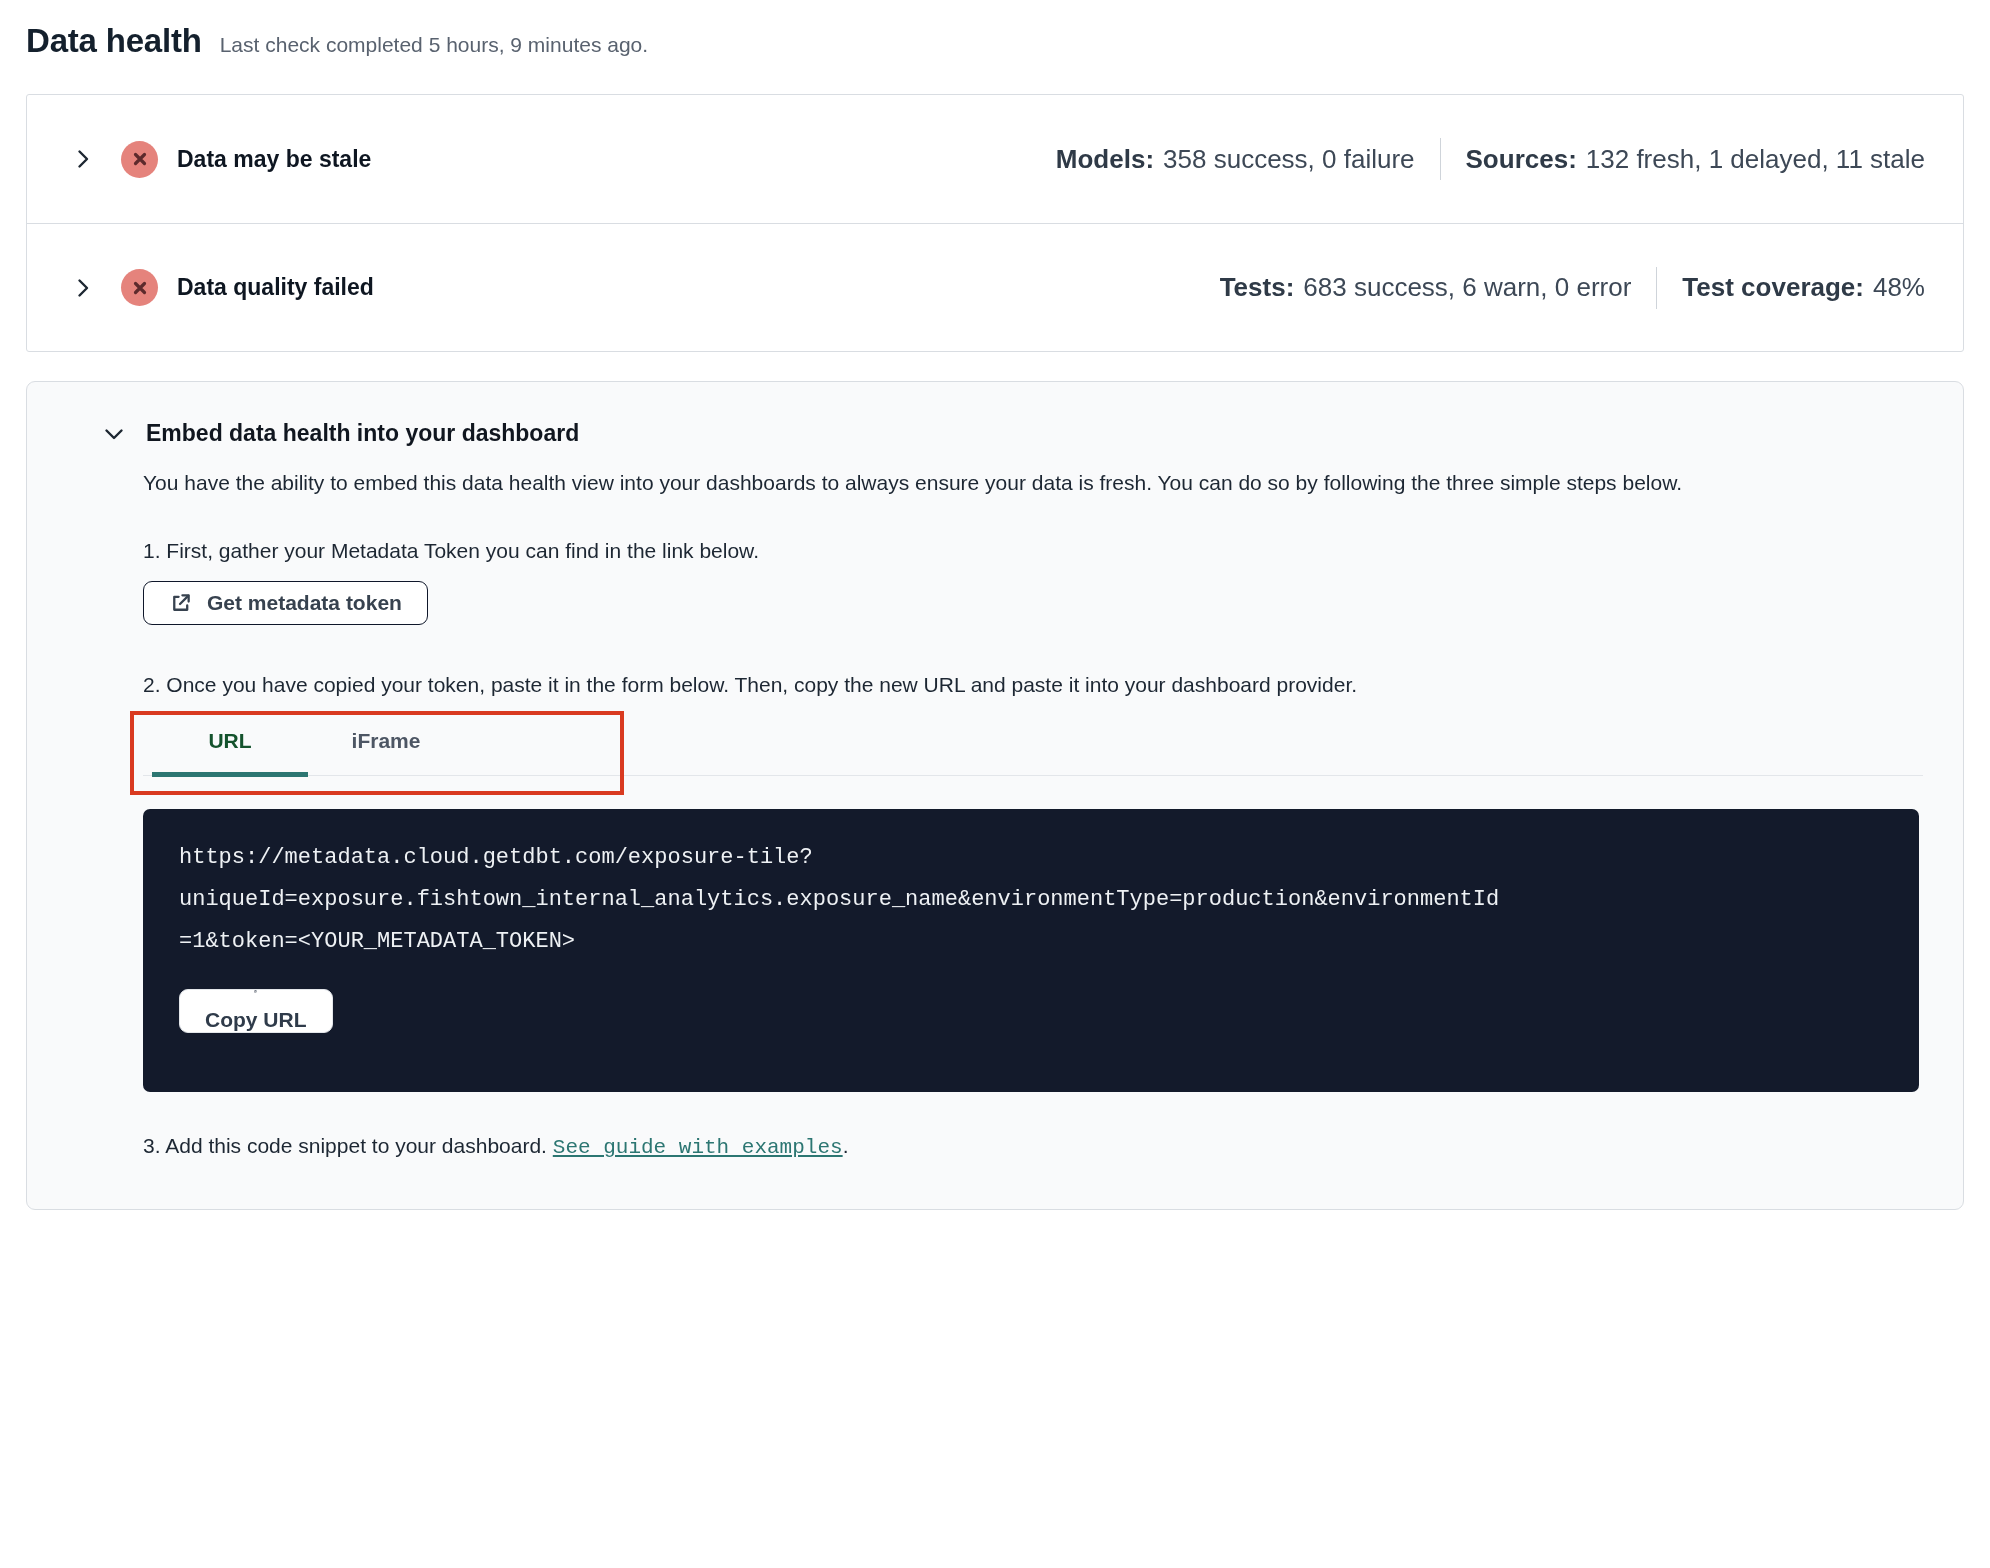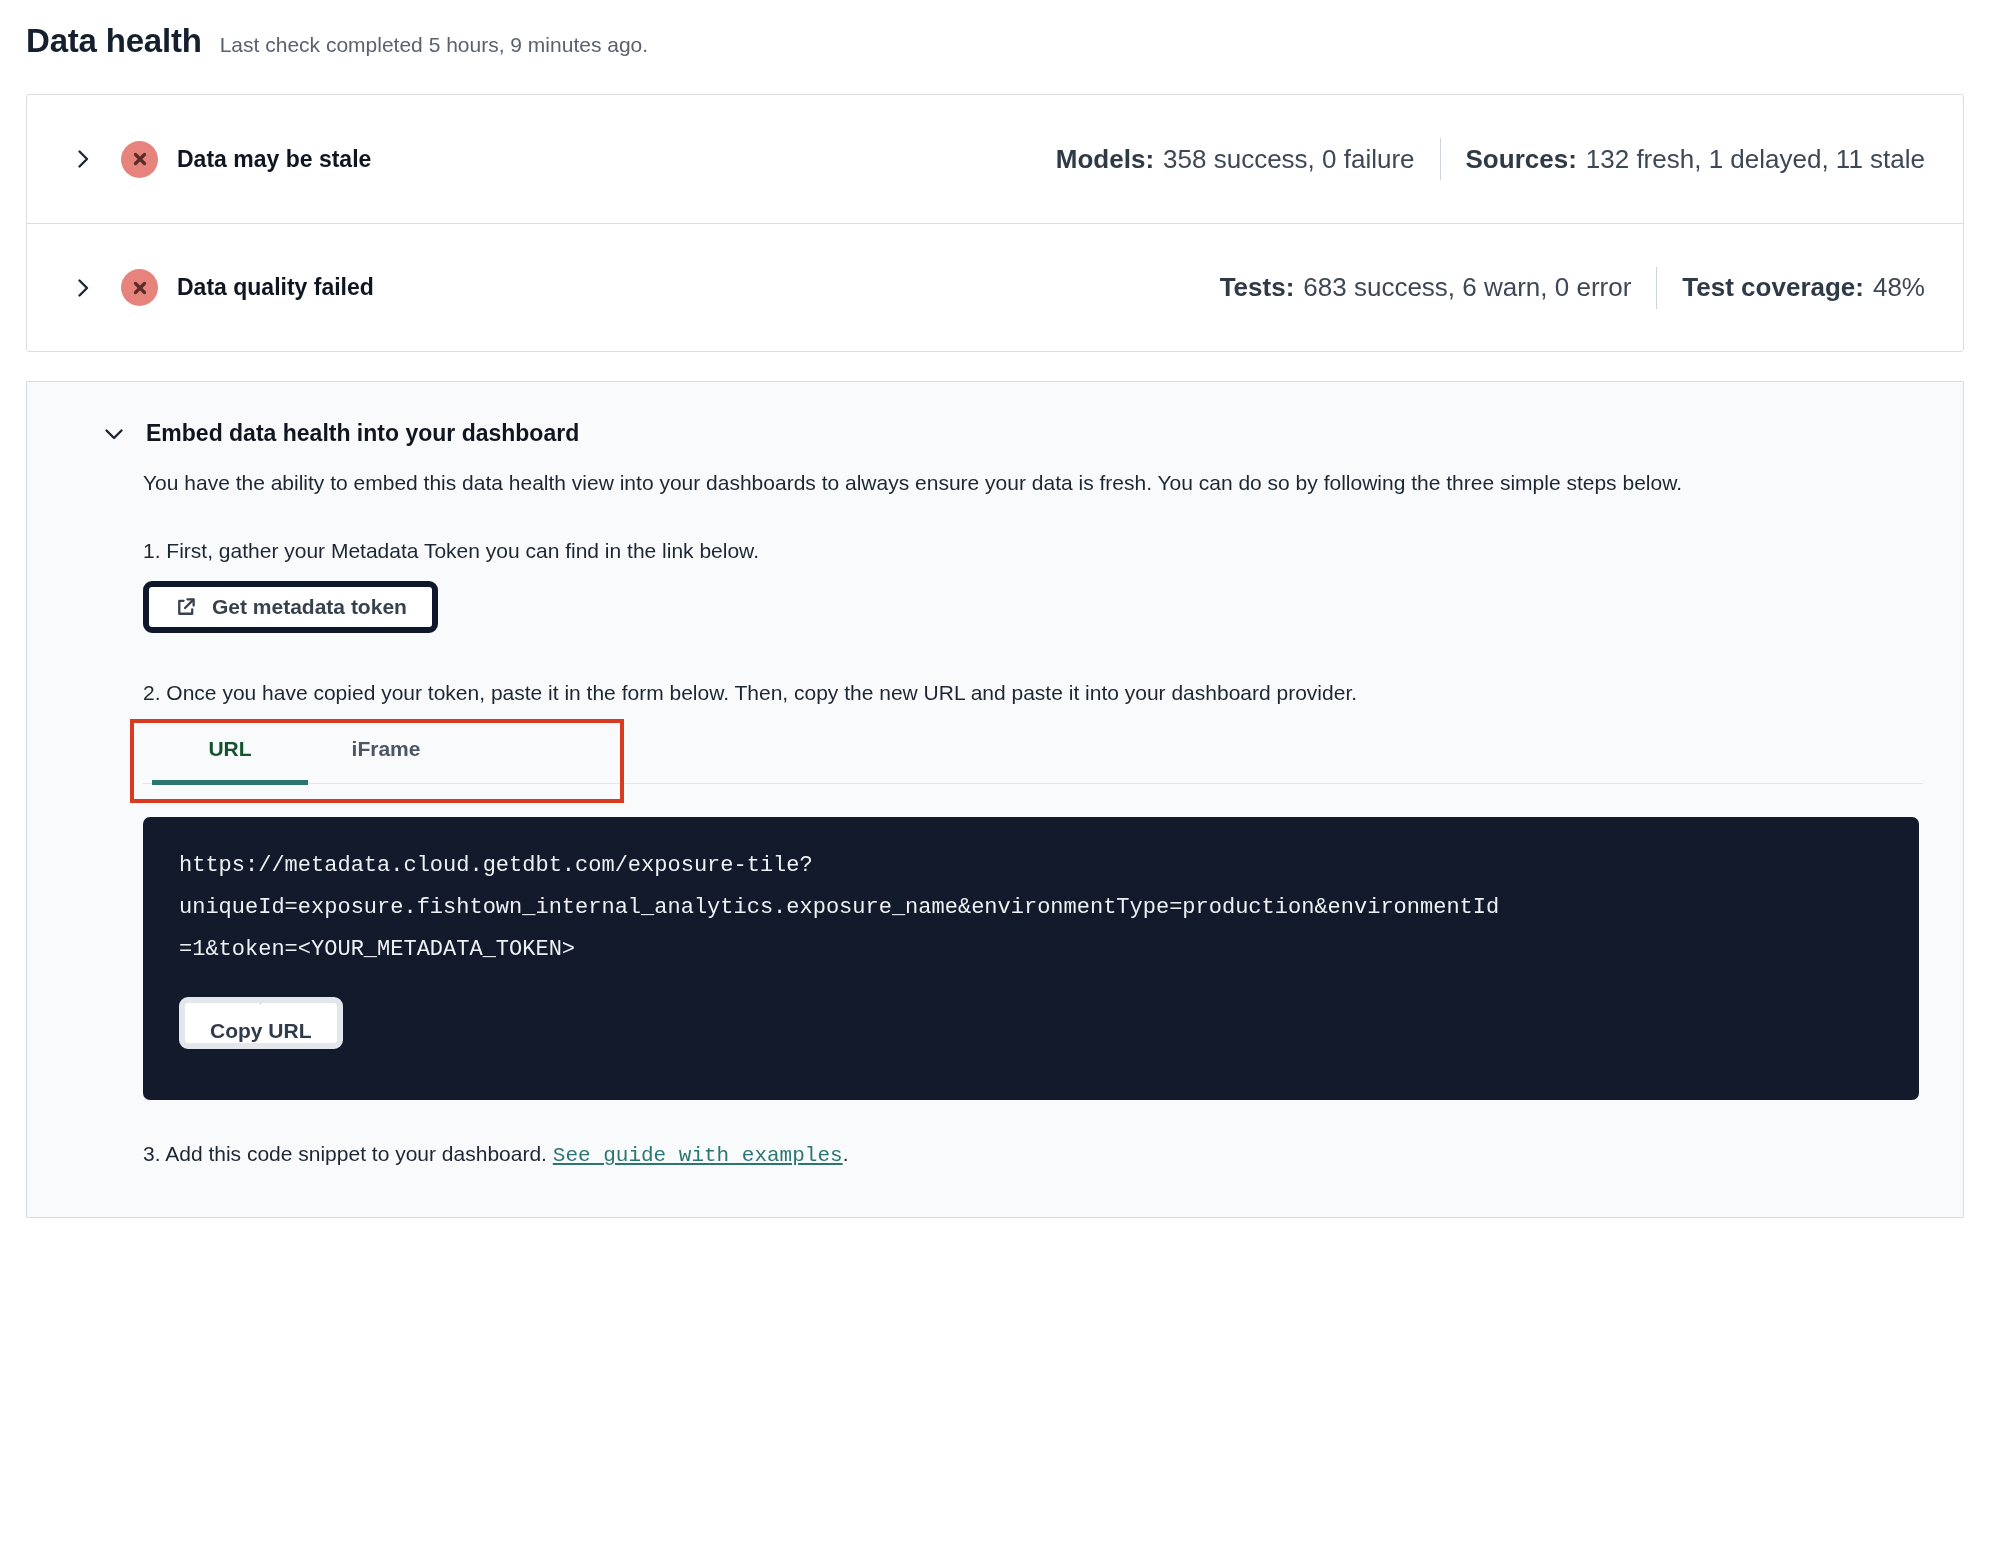--- a/index.html
+++ b/index.html
@@ -23,34 +23,34 @@
   .status-row + .status-row { border-top:1px solid #d9dde2; }
   .chev { width:24px; height:24px; color:#1d2732; flex:0 0 auto; }
   .status-icon { width:37px; height:37px; border-radius:50%; background:#e5837c;
                  margin-left:26px; display:flex; align-items:center; justify-content:center; flex:0 0 auto; }
   .status-title { font-size:23px; font-weight:bold; color:#0e1621; margin-left:19px; }
   .status-stats { margin-left:auto; display:flex; align-items:center; font-size:26px; color:#3d4856; white-space:nowrap; }
   .stat b { font-weight:bold; color:#2f3a47; margin-right:9px; }
   .vdiv { width:1px; height:42px; background:#cfd4da; margin:0 25px; }
 
   
-  .embed-panel { margin-top:29px; border:1px solid #d9dde2; border-radius:1px;
+  .embed-panel { margin-top:29px; border:1px solid #d9dde2; border-radius:9px;
                  background:#f9fafb; padding:38px 60px 50px 75px; }
   .panel-header { display:flex; align-items:center; gap:20px; cursor:pointer; }
   .panel-title { font-size:23px; font-weight:bold; color:#10161f; }
   .panel-body { margin-left:41px; }
   .panel-desc { margin-top:16px; font-size:21px; line-height:40px; color:#1d2733; max-width:1590px; }
   .step-text { font-size:21px; color:#1d2733; }
   .step1-text { margin-top:36px; }
   .step2-text { margin-top:48px; }
   .step3-text { margin-top:42px; }
   .guide-link { color:#2c7672; text-decoration:underline; cursor:pointer;font-family:Liberation Mono, monospace; }
 
   .btn { display:inline-flex; align-items:center; gap:15px; background:#ffffff;
-         border:6px solid #0f172a; border-radius:9px; height:52px; padding:0 25px;
+         border:1px solid #0f172a; border-radius:9px; height:44px; padding:0 25px;
          font-family:"Liberation Sans", sans-serif; font-size:21px; font-weight:bold;
          color:#37424f; cursor:pointer; }
   .btn svg { width:23px; height:23px; }
   .btn-step1 { margin-top:18px; }
   .btn-step3 { margin-top:26px; }
 
   
   .annot { border:4px solid #d93a20; }
   .token-annot { margin-top:26px; margin-left:-14px; width:549px; height:165px; padding:18px 0 0 17px; }
   .field-label { font-size:19px; font-weight:bold; color:#232e3a; }

